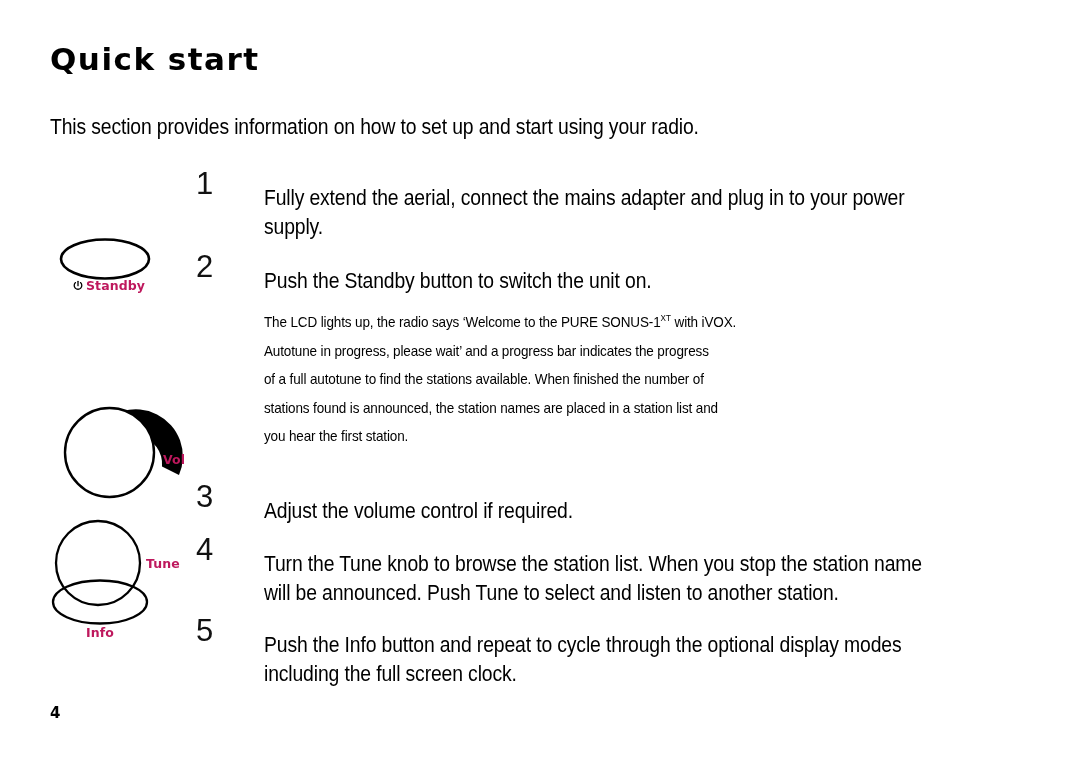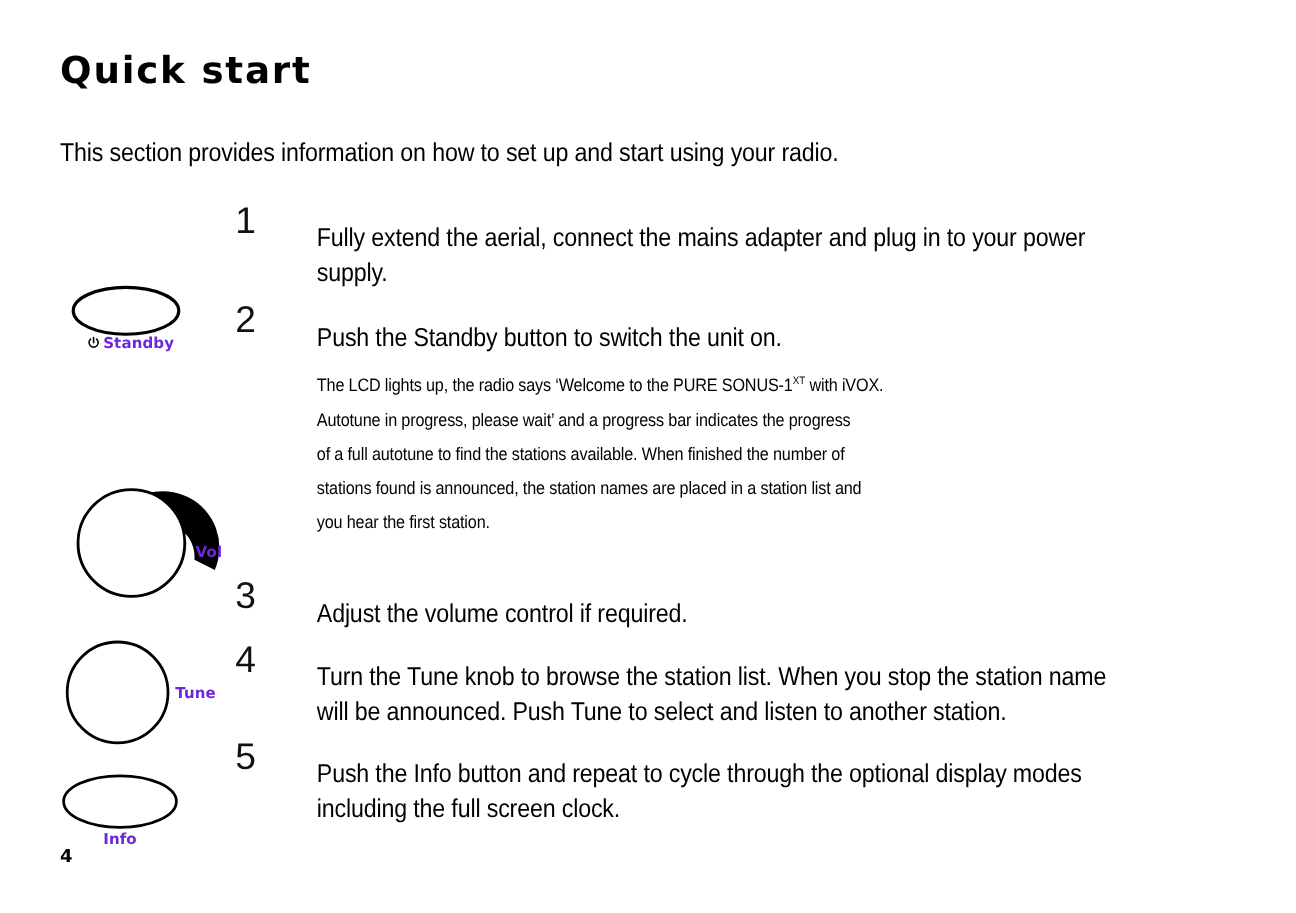--- a/index.html
+++ b/index.html
@@ -118,21 +118,21 @@
   .control {
     position: absolute;
   }
   .ctrl-label {
     position: absolute;
     font-family: "DejaVu Sans", sans-serif;
     font-size: 12.5px;
     font-weight: 600;
     letter-spacing: 0.1px;
     white-space: nowrap;
-    color: #6d28d9;
+    color: #be185d;
   }
   .ctrl-label.under {
     text-align: center;
   }
 
   
   .folio {
     position: absolute;
     left: 50px;
     top: 706px;
@@ -170,28 +170,28 @@
                A 47 47 0 1 1 128.0 83.0
                L 111.0 74.5
                A 28.5 28.5 0 1 0 70.0 97.5
                Z" fill="#000"></path>
 
       <circle cx="58.5" cy="60.5" r="44.5" fill="#ffffff" stroke="#000" stroke-width="2.4"></circle>
     </svg>
     <div class="ctrl-label" style="left:112px; top:60px;">Vol</div>
   </div>
 
-  <div class="control" style="left:42px; top:528px; width:150px; height:100px;text-align:right;">
+  <div class="control" style="left:42px; top:514px; width:150px; height:100px;text-align:right;">
     <svg width="150" height="100" viewBox="0 0 150 100">
       <circle cx="56" cy="49" r="42" fill="none" stroke="#000" stroke-width="2.3"></circle>
     </svg>
     <div class="ctrl-label" style="left:104px; top:42px;">Tune</div>
   </div>
 
-  <div class="control" style="left:50px; top:644px; width:120px; height:62px;">
+  <div class="control" style="left:50px; top:578px; width:120px; height:62px;">
     <svg width="120" height="62" viewBox="0 0 120 62">
       <ellipse cx="50" cy="24" rx="47" ry="21.5" fill="none" stroke="#000" stroke-width="2.3"></ellipse>
     </svg>
     <div class="ctrl-label under" style="left:0px; top:47px; width:100px;">Info</div>
   </div>
 
   <div class="steps">
 
     <div class="step" style="top:168px;">
       <div class="step-num">1</div>

